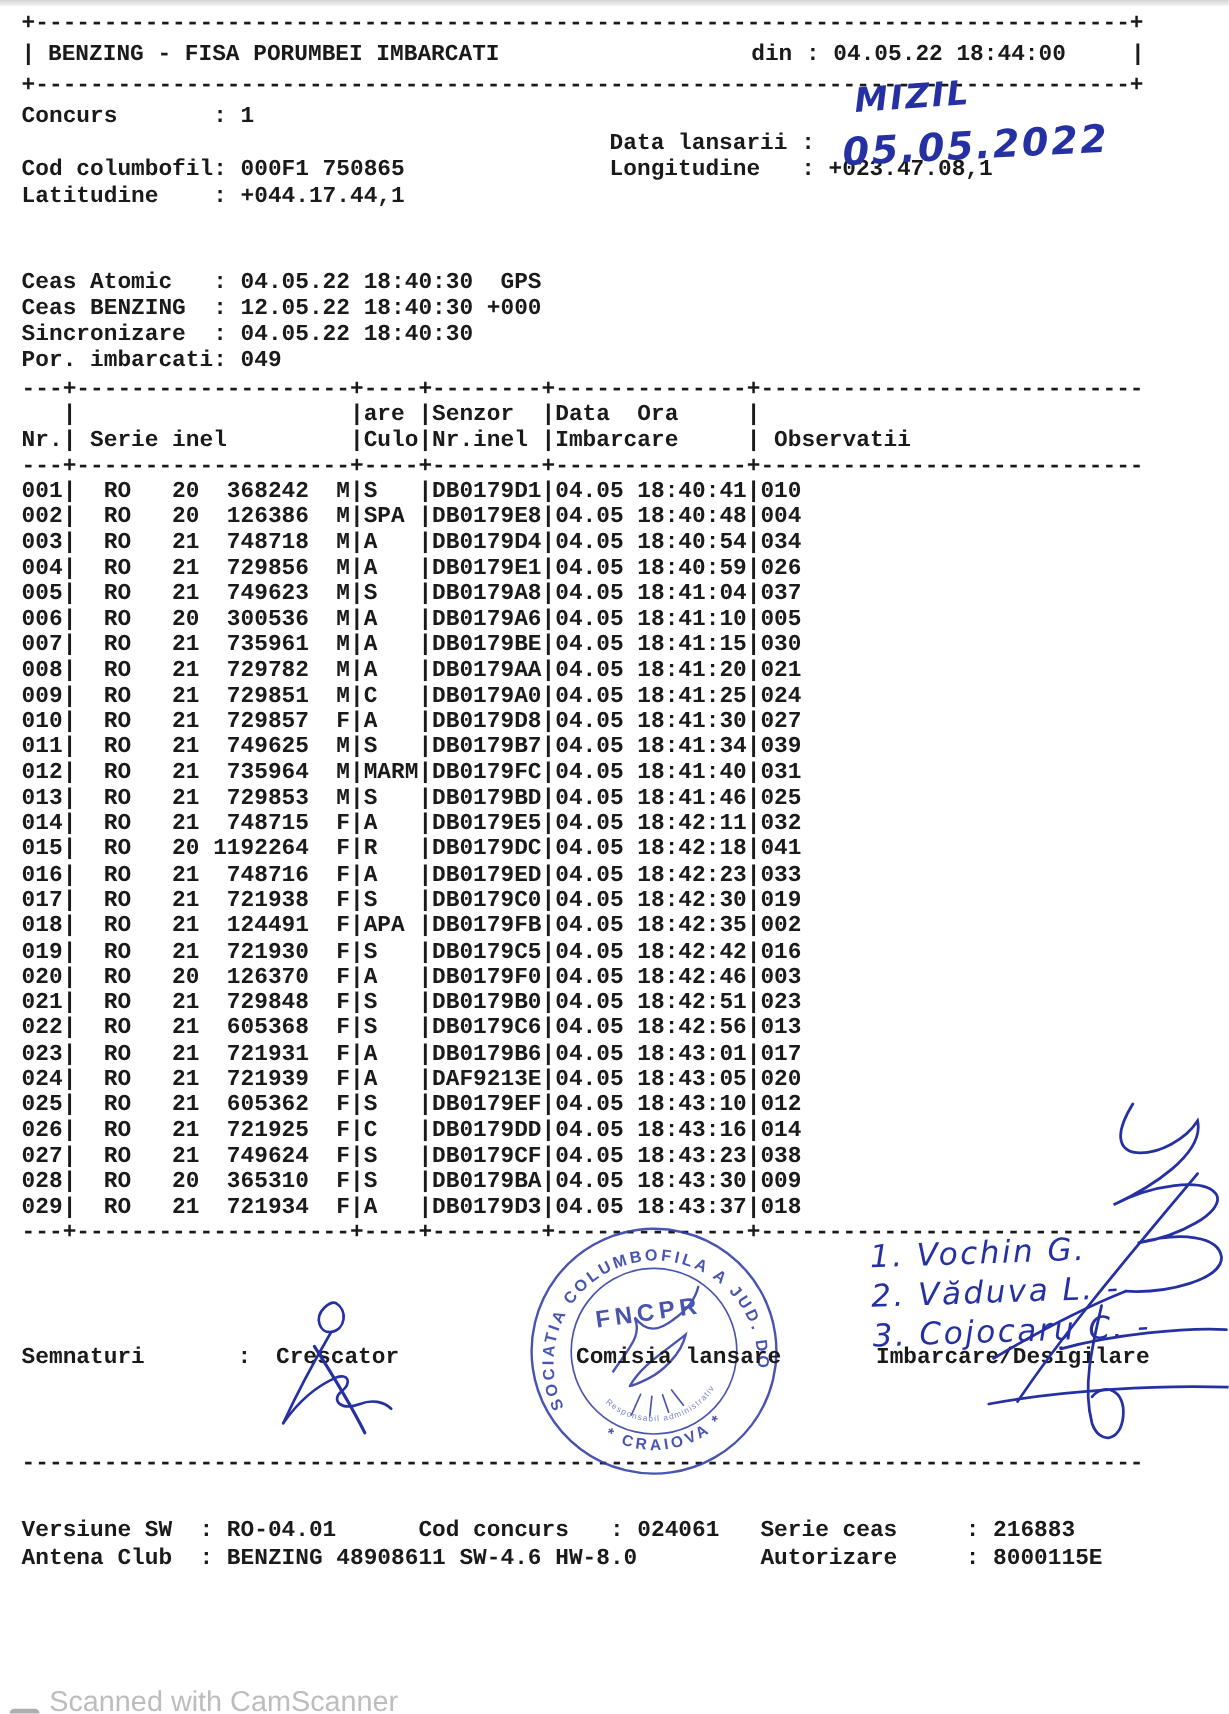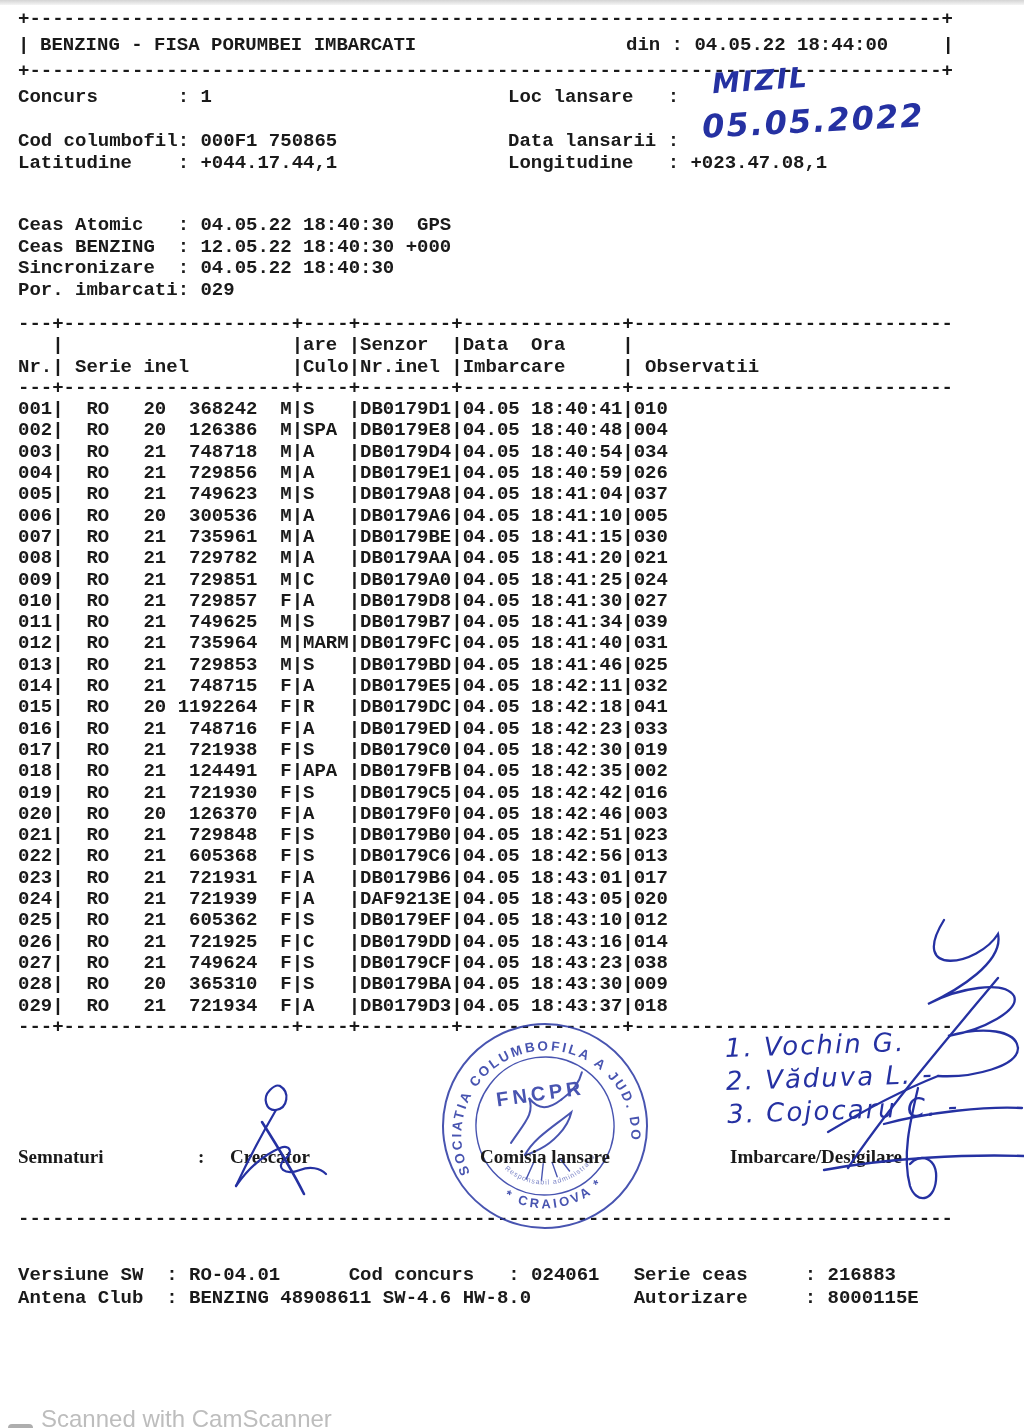--- a/index.html
+++ b/index.html
@@ -17,28 +17,28 @@
   .header-box .titleline .t-din{position:absolute;left:608px;}
   .header-box .titleline .t-right{position:absolute;right:0;}
   
   .info{position:absolute;left:18px;top:86px;width:990px;line-height:22px;}
   .info .col-left{position:absolute;left:0;top:0;}
   .info .col-right{position:absolute;left:490px;top:0;}
   .handwriting{font-family:"DejaVu Sans",sans-serif;font-style:italic;color:#2531a2;
                letter-spacing:2px;}
   .hw-loc{position:absolute;left:694px;top:-16px;font-size:28px;transform:rotate(-4deg);}
   .hw-date{position:absolute;left:684px;top:24px;font-size:32px;transform:rotate(-3deg);}
-  .clock{position:absolute;left:18px;top:215px;line-height:21.5px;}
+  .clock{position:absolute;left:18px;top:225px;line-height:21.5px;}
   
   .table{position:absolute;left:18px;top:314px;line-height:21.3px;}
   
   .names{position:absolute;left:726px;top:1028px;font-size:26px;line-height:33px;
          transform:rotate(-2deg);z-index:2;}
   .stamp{position:absolute;left:437px;top:1018px;z-index:1;opacity:.88;}
-  .semnaturi{position:absolute;left:18px;top:1146px;width:1000px;height:28px;z-index:3;font-family:Liberation Serif, serif;}
+  .semnaturi{position:absolute;left:18px;top:1120px;width:1000px;height:28px;z-index:3;}
   .semnaturi span{position:absolute;white-space:pre;}
   .s-label{left:0;}
   .s-colon{left:180px;}
   .s-crescator{left:212px;}
   .s-comisia{left:462px;}
   .s-imbarcare{left:712px;}
   .sig-svg{position:absolute;z-index:4;}
   #sig-crescator{left:192px;top:1082px;}
   #sig-right{left:788px;top:918px;}
   .sep{position:absolute;left:18px;top:1208px;}
@@ -68,34 +68,33 @@
 </div>
 
 <div class="info mono">
   <div class="col-left prelines">
       <div>Concurs       : 1</div>
       <div>&nbsp;</div>
       <div>Cod columbofil: 000F1 750865</div>
       <div>Latitudine    : +044.17.44,1</div>
     </div>
   <div class="col-right prelines">
-      <div>Loc lansare   :</div>
       <div>&nbsp;</div>
       <div>Data lansarii :</div>
       <div>Longitudine   : +023.47.08,1</div>
     </div>
   <span class="handwriting hw-loc">MIZIL</span>
   <span class="handwriting hw-date">05.05.2022</span>
 </div>
 
 <div class="clock mono prelines">
     <div>Ceas Atomic   : 04.05.22 18:40:30  GPS</div>
     <div>Ceas BENZING  : 12.05.22 18:40:30 +000</div>
     <div>Sincronizare  : 04.05.22 18:40:30</div>
-    <div>Por. imbarcati: 029</div>
+    <div>Por. imbarcati: 049</div>
   </div>
 
 <div class="table mono prelines">
   <div>---+--------------------+----+--------+--------------+----------------------------</div>
   <div>   |                    |are |Senzor  |Data  Ora     |</div>
   <div>Nr.| Serie inel         |Culo|Nr.inel |Imbarcare     | Observatii</div>
   <div>---+--------------------+----+--------+--------------+----------------------------</div>
   <div class="prelines"><div>001|  RO   20  368242  M|S   |DB0179D1|04.05 18:40:41|010                         </div><div>002|  RO   20  126386  M|SPA |DB0179E8|04.05 18:40:48|004                         </div><div>003|  RO   21  748718  M|A   |DB0179D4|04.05 18:40:54|034                         </div><div>004|  RO   21  729856  M|A   |DB0179E1|04.05 18:40:59|026                         </div><div>005|  RO   21  749623  M|S   |DB0179A8|04.05 18:41:04|037                         </div><div>006|  RO   20  300536  M|A   |DB0179A6|04.05 18:41:10|005                         </div><div>007|  RO   21  735961  M|A   |DB0179BE|04.05 18:41:15|030                         </div><div>008|  RO   21  729782  M|A   |DB0179AA|04.05 18:41:20|021                         </div><div>009|  RO   21  729851  M|C   |DB0179A0|04.05 18:41:25|024                         </div><div>010|  RO   21  729857  F|A   |DB0179D8|04.05 18:41:30|027                         </div><div>011|  RO   21  749625  M|S   |DB0179B7|04.05 18:41:34|039                         </div><div>012|  RO   21  735964  M|MARM|DB0179FC|04.05 18:41:40|031                         </div><div>013|  RO   21  729853  M|S   |DB0179BD|04.05 18:41:46|025                         </div><div>014|  RO   21  748715  F|A   |DB0179E5|04.05 18:42:11|032                         </div><div>015|  RO   20 1192264  F|R   |DB0179DC|04.05 18:42:18|041                         </div><div>016|  RO   21  748716  F|A   |DB0179ED|04.05 18:42:23|033                         </div><div>017|  RO   21  721938  F|S   |DB0179C0|04.05 18:42:30|019                         </div><div>018|  RO   21  124491  F|APA |DB0179FB|04.05 18:42:35|002                         </div><div>019|  RO   21  721930  F|S   |DB0179C5|04.05 18:42:42|016                         </div><div>020|  RO   20  126370  F|A   |DB0179F0|04.05 18:42:46|003                         </div><div>021|  RO   21  729848  F|S   |DB0179B0|04.05 18:42:51|023                         </div><div>022|  RO   21  605368  F|S   |DB0179C6|04.05 18:42:56|013                         </div><div>023|  RO   21  721931  F|A   |DB0179B6|04.05 18:43:01|017                         </div><div>024|  RO   21  721939  F|A   |DAF9213E|04.05 18:43:05|020                         </div><div>025|  RO   21  605362  F|S   |DB0179EF|04.05 18:43:10|012                         </div><div>026|  RO   21  721925  F|C   |DB0179DD|04.05 18:43:16|014                         </div><div>027|  RO   21  749624  F|S   |DB0179CF|04.05 18:43:23|038                         </div><div>028|  RO   20  365310  F|S   |DB0179BA|04.05 18:43:30|009                         </div><div>029|  RO   21  721934  F|A   |DB0179D3|04.05 18:43:37|018                         </div></div>
   <div>---+--------------------+----+--------+--------------+----------------------------</div>
 </div>

